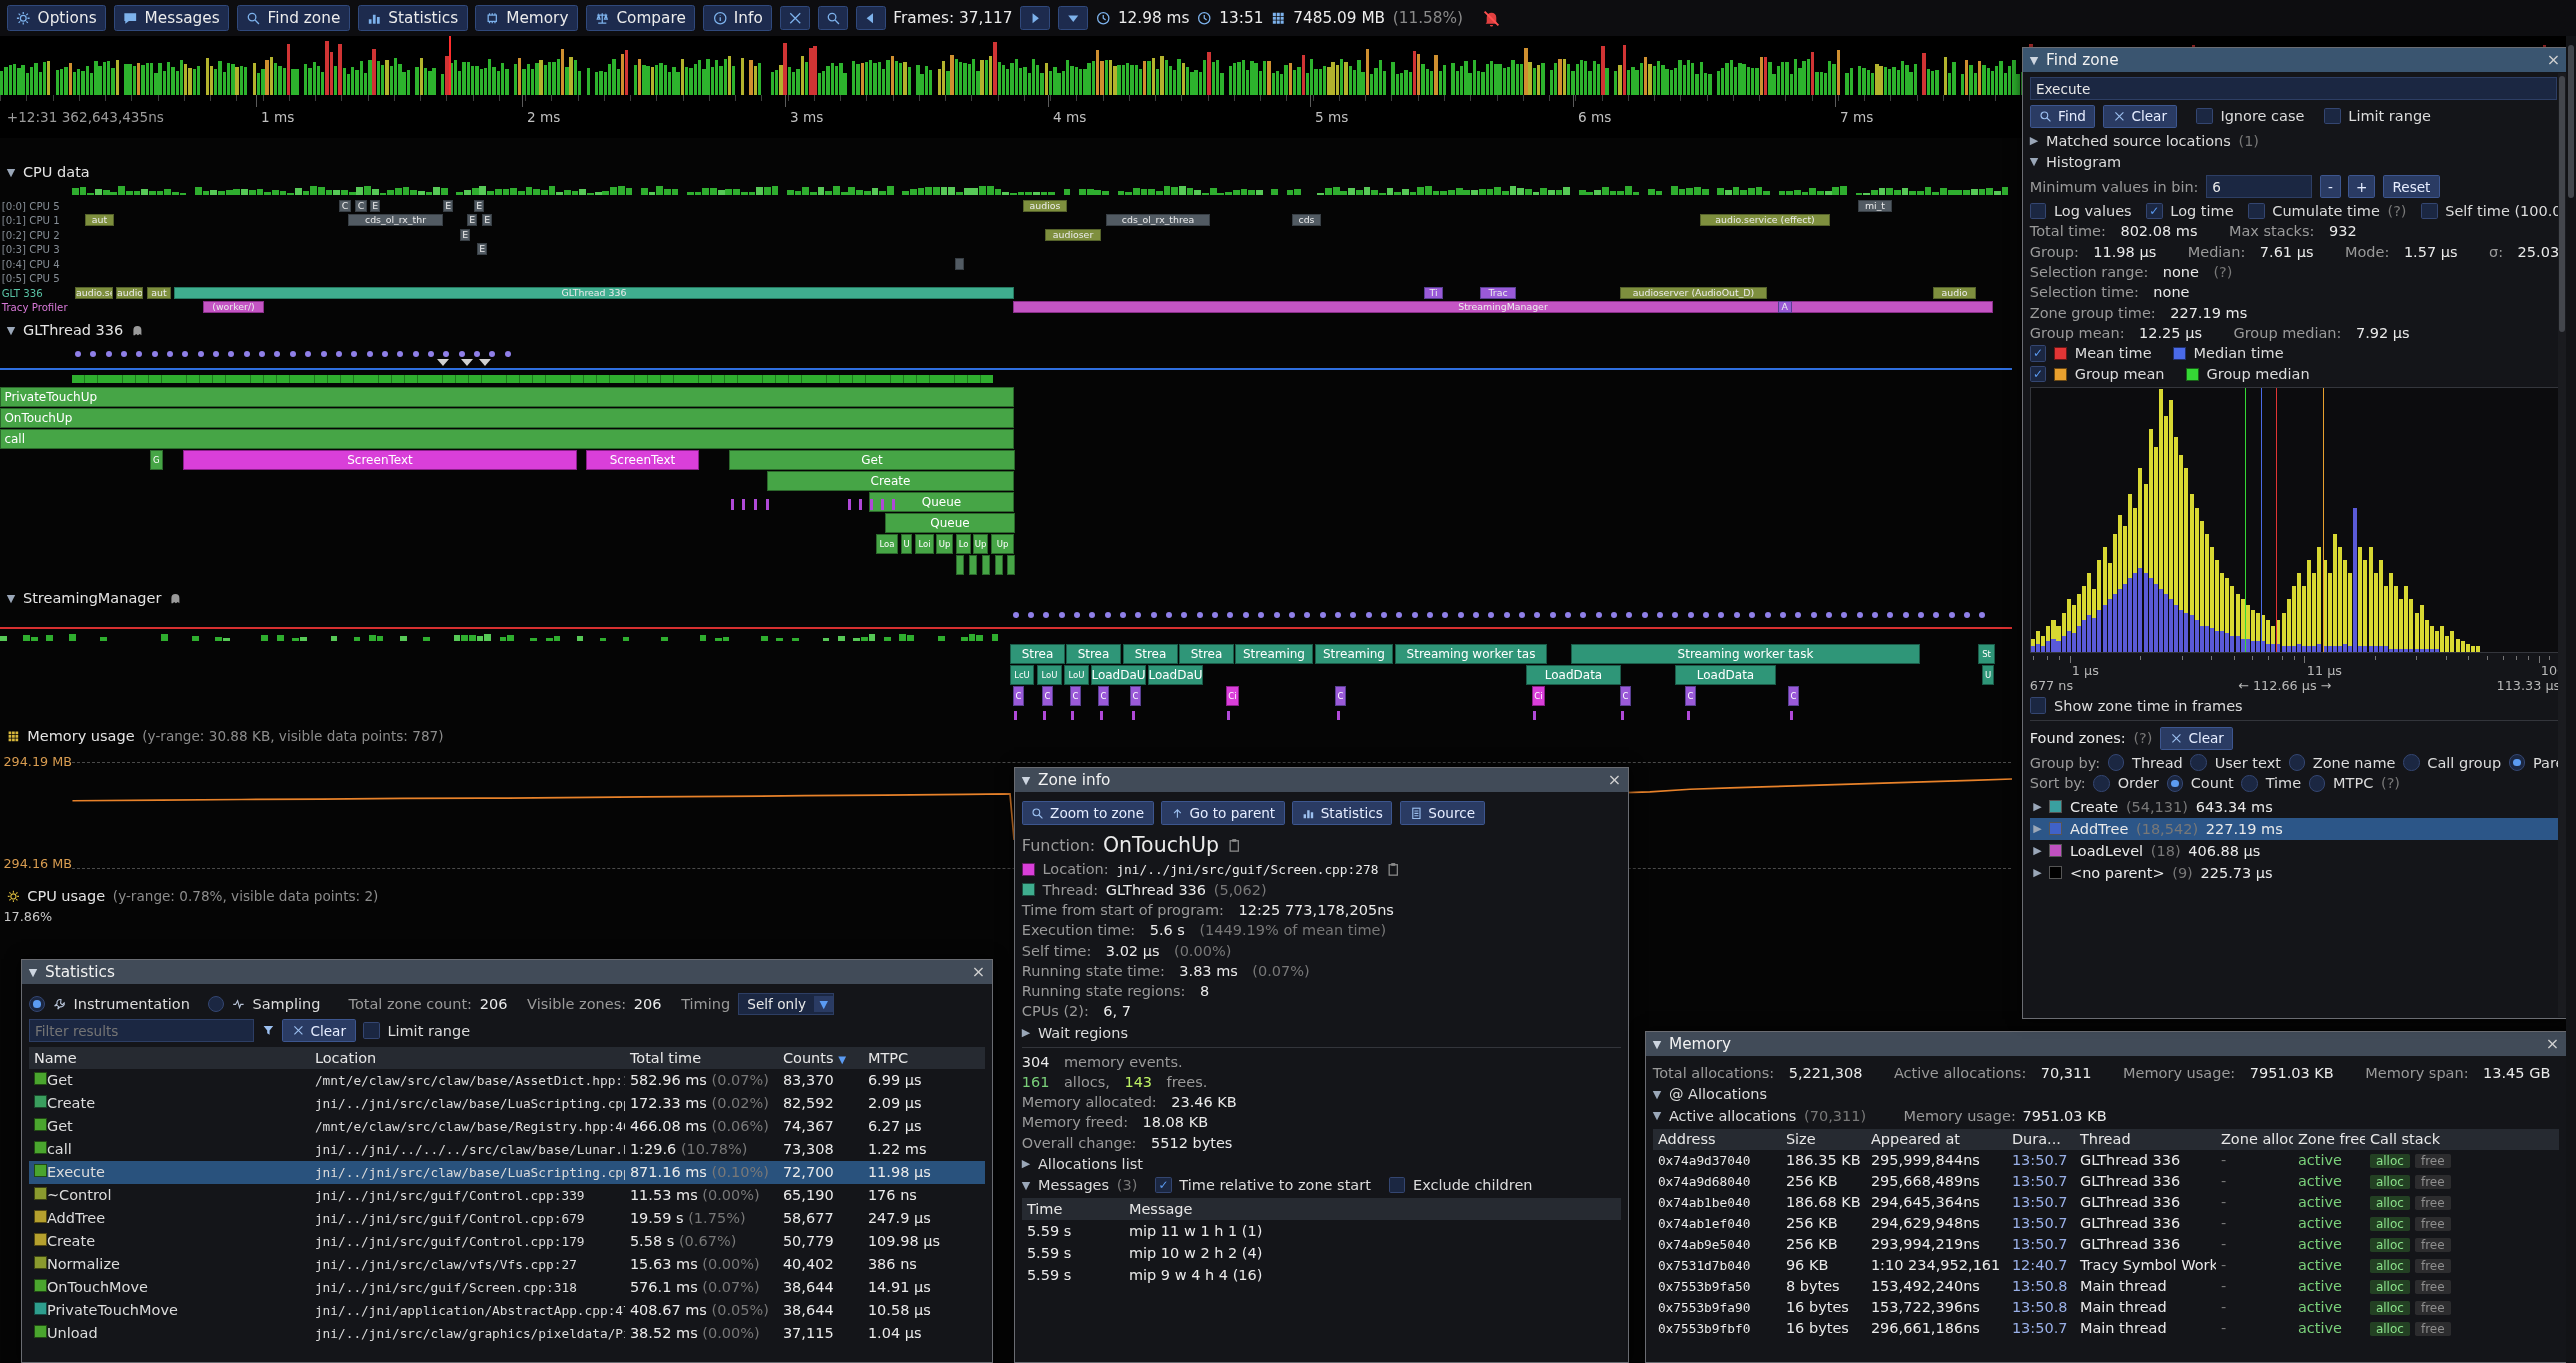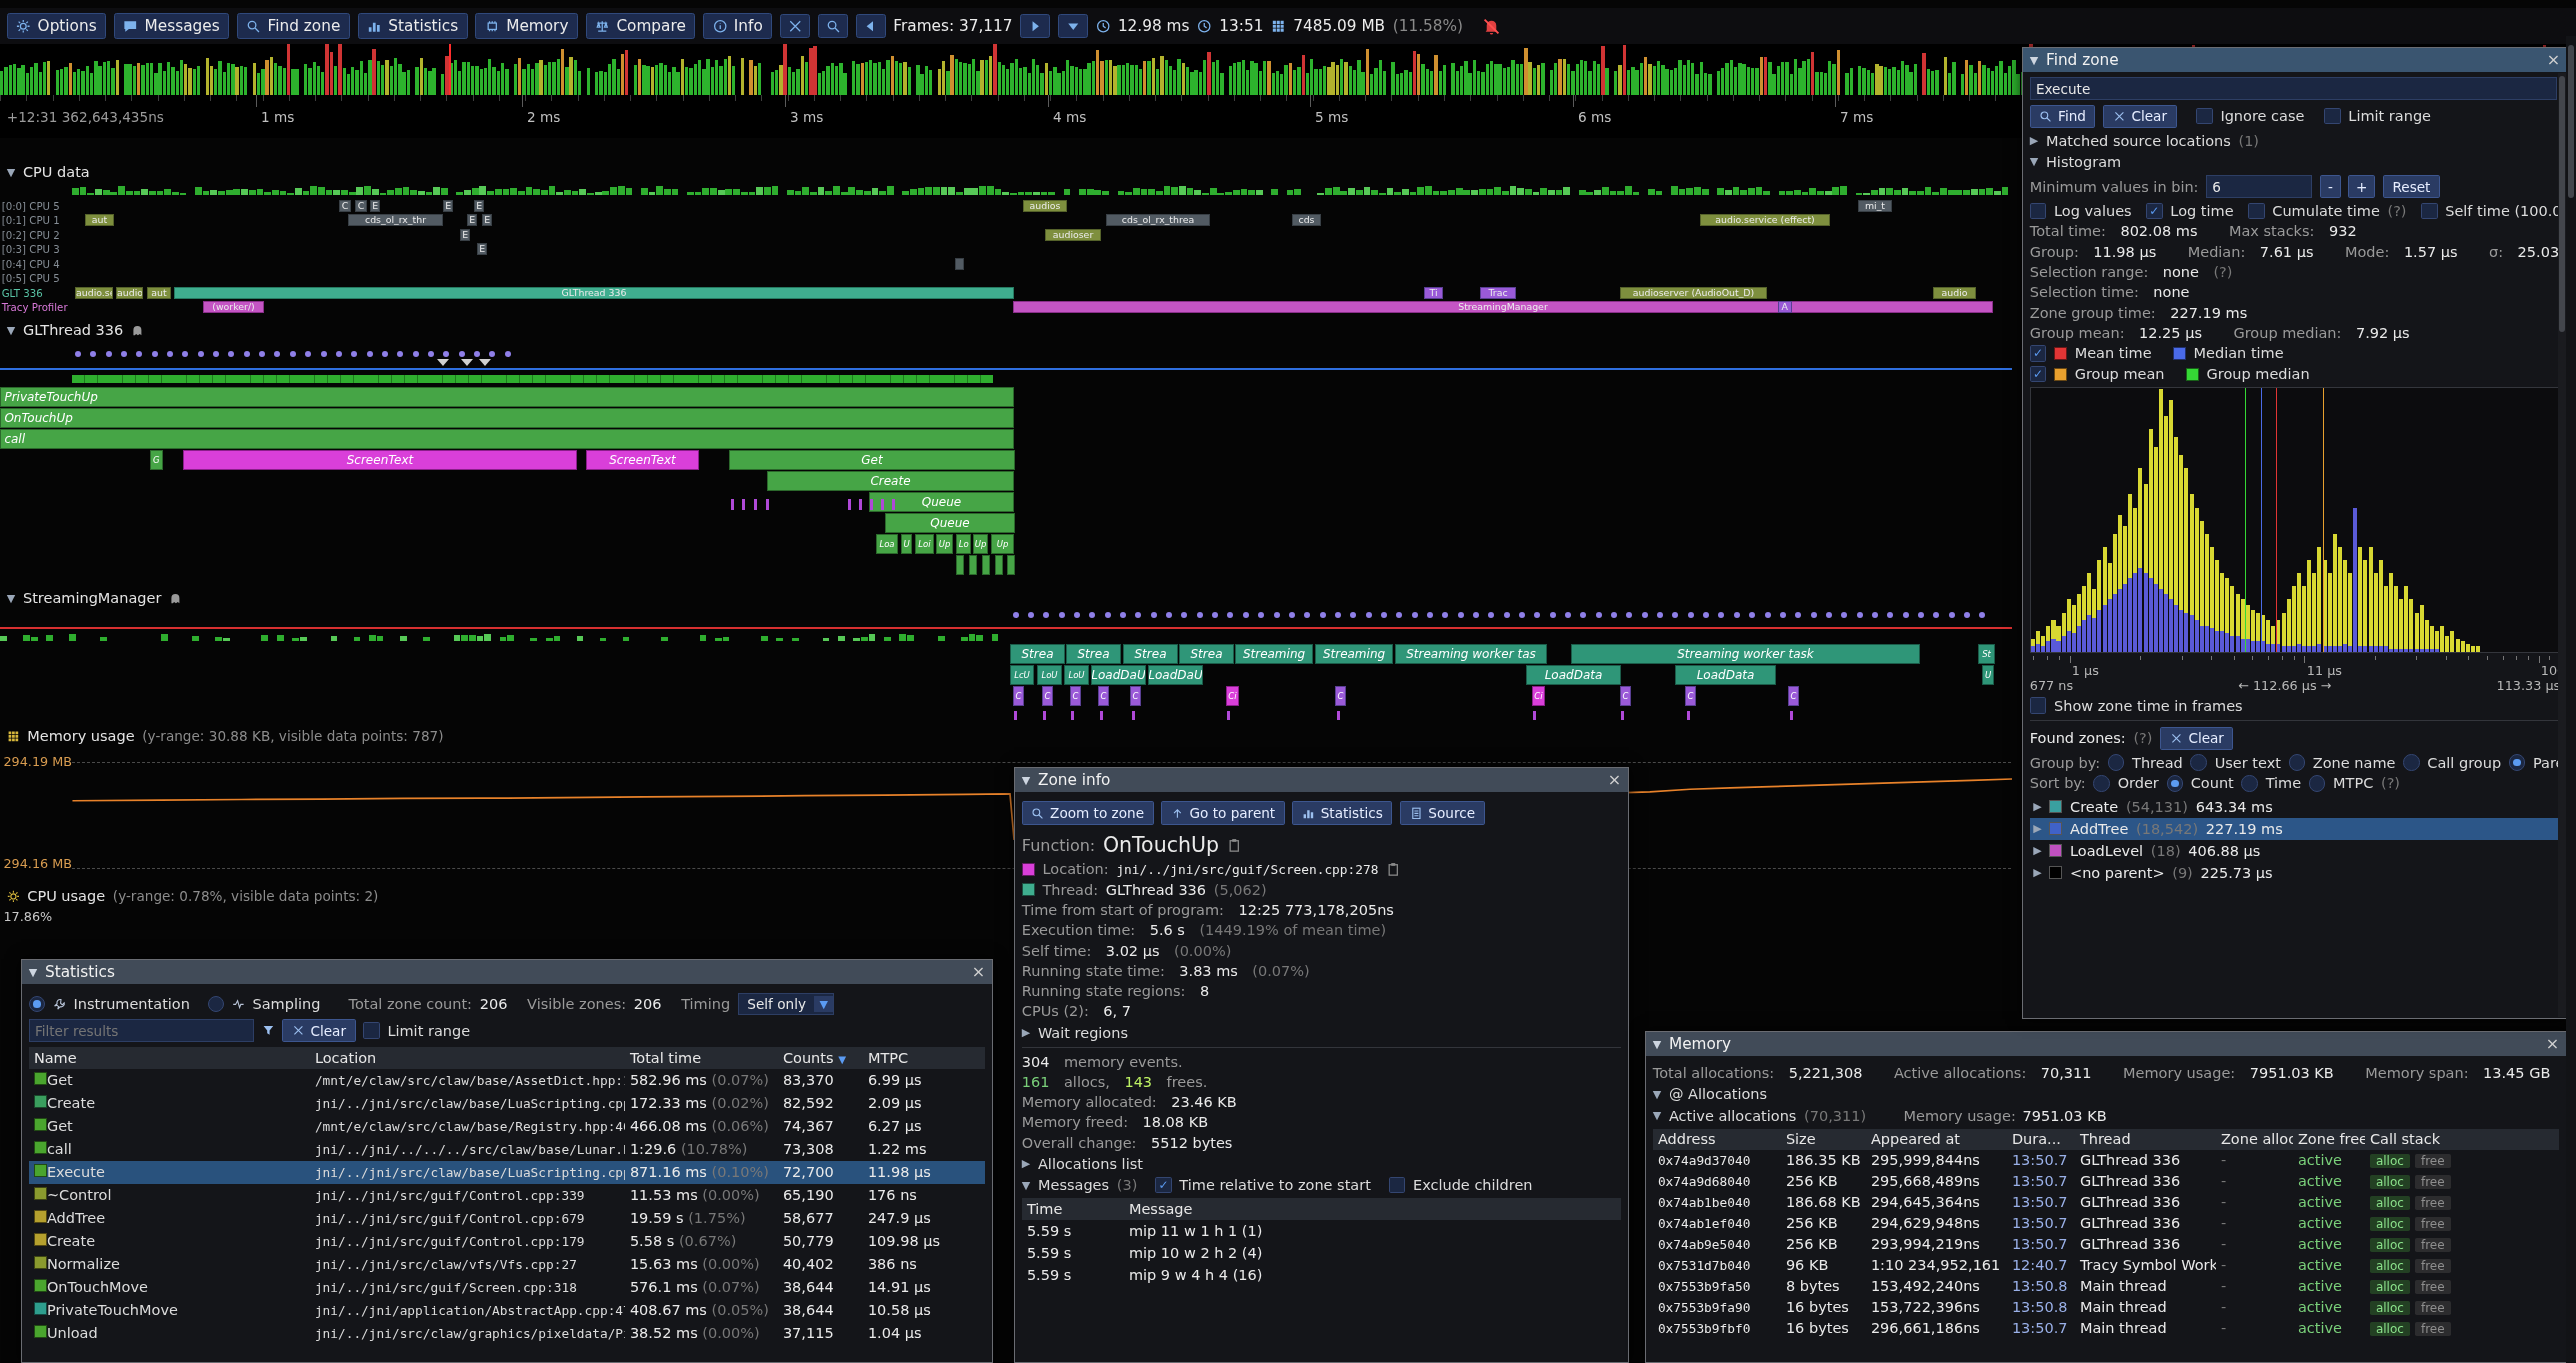--- a/index.html
+++ b/index.html
@@ -4,21 +4,21 @@
 <style>
   html,body{margin:0;padding:0;background:#000;}
   #root{position:relative;width:2576px;height:1363px;overflow:hidden;background:#050505;
         font-family:"DejaVu Sans","Liberation Sans",sans-serif;color:#dcdcdc;font-size:14.5px;}
   
   .ic{display:inline-flex;width:14.5px;height:14.5px;flex:none;}
   .ic svg{width:100%;height:100%;display:block;}
   .ic path,.ic circle,.ic rect{stroke:currentColor;fill:none;stroke-width:1.4;}
   .ic .f{fill:currentColor;stroke:none;}
   
-  #toolbar{position:absolute;left:0;top:8px;width:2576px;height:36px;background:#0d0d10;
+  #toolbar{position:absolute;left:0;top:0;width:2576px;height:36px;background:#0d0d10;
            display:flex;align-items:center;gap:7.7px;padding-left:6.8px;box-sizing:border-box;z-index:40;}
   .tbtn{display:inline-flex;align-items:center;gap:6.8px;background:#1d2b4e;border:0.9px solid #30497c;
         border-radius:2.6px;padding:3.4px 8.5px;font-size:15.3px;color:#ececec;white-space:nowrap;}
   .tbtn .ic{color:#7db2ec;}
   .tbtn.sq{padding:3.4px 6.8px;}
   .tlabel{font-size:15.3px;color:#ececec;white-space:nowrap;}
   .tdim{color:#8a8a8a;}
   .ticon-red{color:#e04040;}
   
   #framestrip{position:absolute;left:0;top:36px;width:2576px;height:60px;background:#000;
@@ -42,21 +42,21 @@
   .note{color:#8c8c8c;font-size:13.6px;}
   .ghost{color:#9a9a9a;width:12.8px;height:12.8px;}
   #cpustrip,#streamstrip{position:absolute;display:flex;align-items:flex-end;overflow:hidden;z-index:1;}
   .crow{position:relative;height:14.5px;width:2012px;}
   .clabel{position:absolute;left:1.7px;top:1.7px;font-size:10.2px;color:#858d95;white-space:nowrap;z-index:2;}
   .cseg{position:absolute;top:0.9px;height:12px;border:0.9px solid;box-sizing:border-box;font-size:9.4px;
         color:#ececec;overflow:hidden;text-align:center;line-height:9.4px;white-space:nowrap;}
   #cpurows,#glrows,#strows{position:absolute;left:0;z-index:1;}
   .zrow{position:relative;height:21px;width:2012px;}
   .zone{position:absolute;top:0;height:19.6px;border:0.9px solid;box-sizing:border-box;color:#fff;
-        display:flex;align-items:center;justify-content:center;overflow:hidden;white-space:nowrap;font-size:12px;font-style:italic;}
+        display:flex;align-items:center;justify-content:center;overflow:hidden;white-space:nowrap;font-size:12px;}
   .zone.left{justify-content:flex-start;padding-left:3.4px;}
   .dot{position:absolute;width:6px;height:6px;border-radius:50%;background:#8f7fe8;}
   .tridown{position:absolute;width:0;height:0;border-left:6px solid transparent;border-right:6px solid transparent;border-top:7.7px solid #d0d0d0;}
   .hline{position:absolute;left:0;width:2012px;z-index:1;}
   .mk{position:absolute;width:2.6px;background:#b049d8;z-index:1;}
   
   #memplot{position:absolute;left:0;width:2012px;background:#050505;z-index:0;}
   .dash{position:absolute;left:72px;width:1939px;border-top:0.9px dashed #4a4a4a;}
   .plabel{position:absolute;left:3.4px;color:#d89c50;font-size:12.8px;z-index:1;}
   .plabel2{position:absolute;left:3.4px;color:#c8c8c8;font-size:12.8px;z-index:1;}

